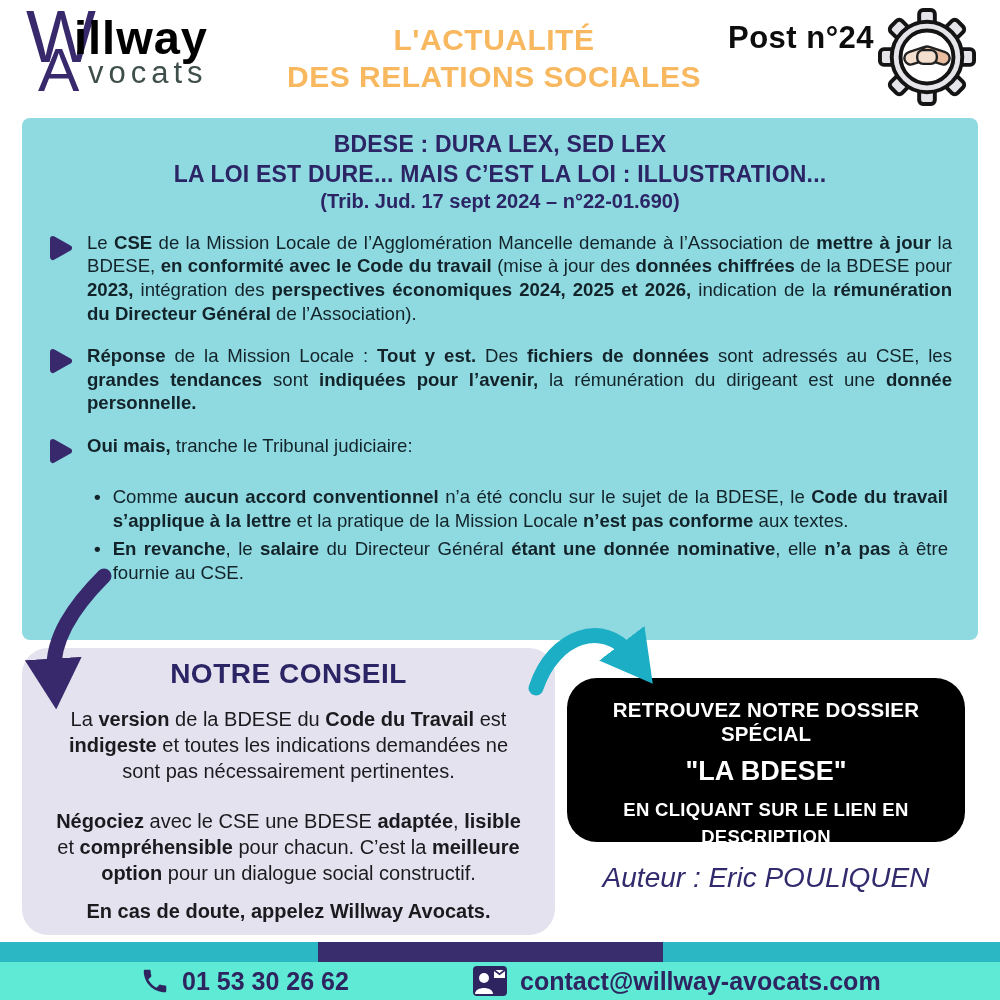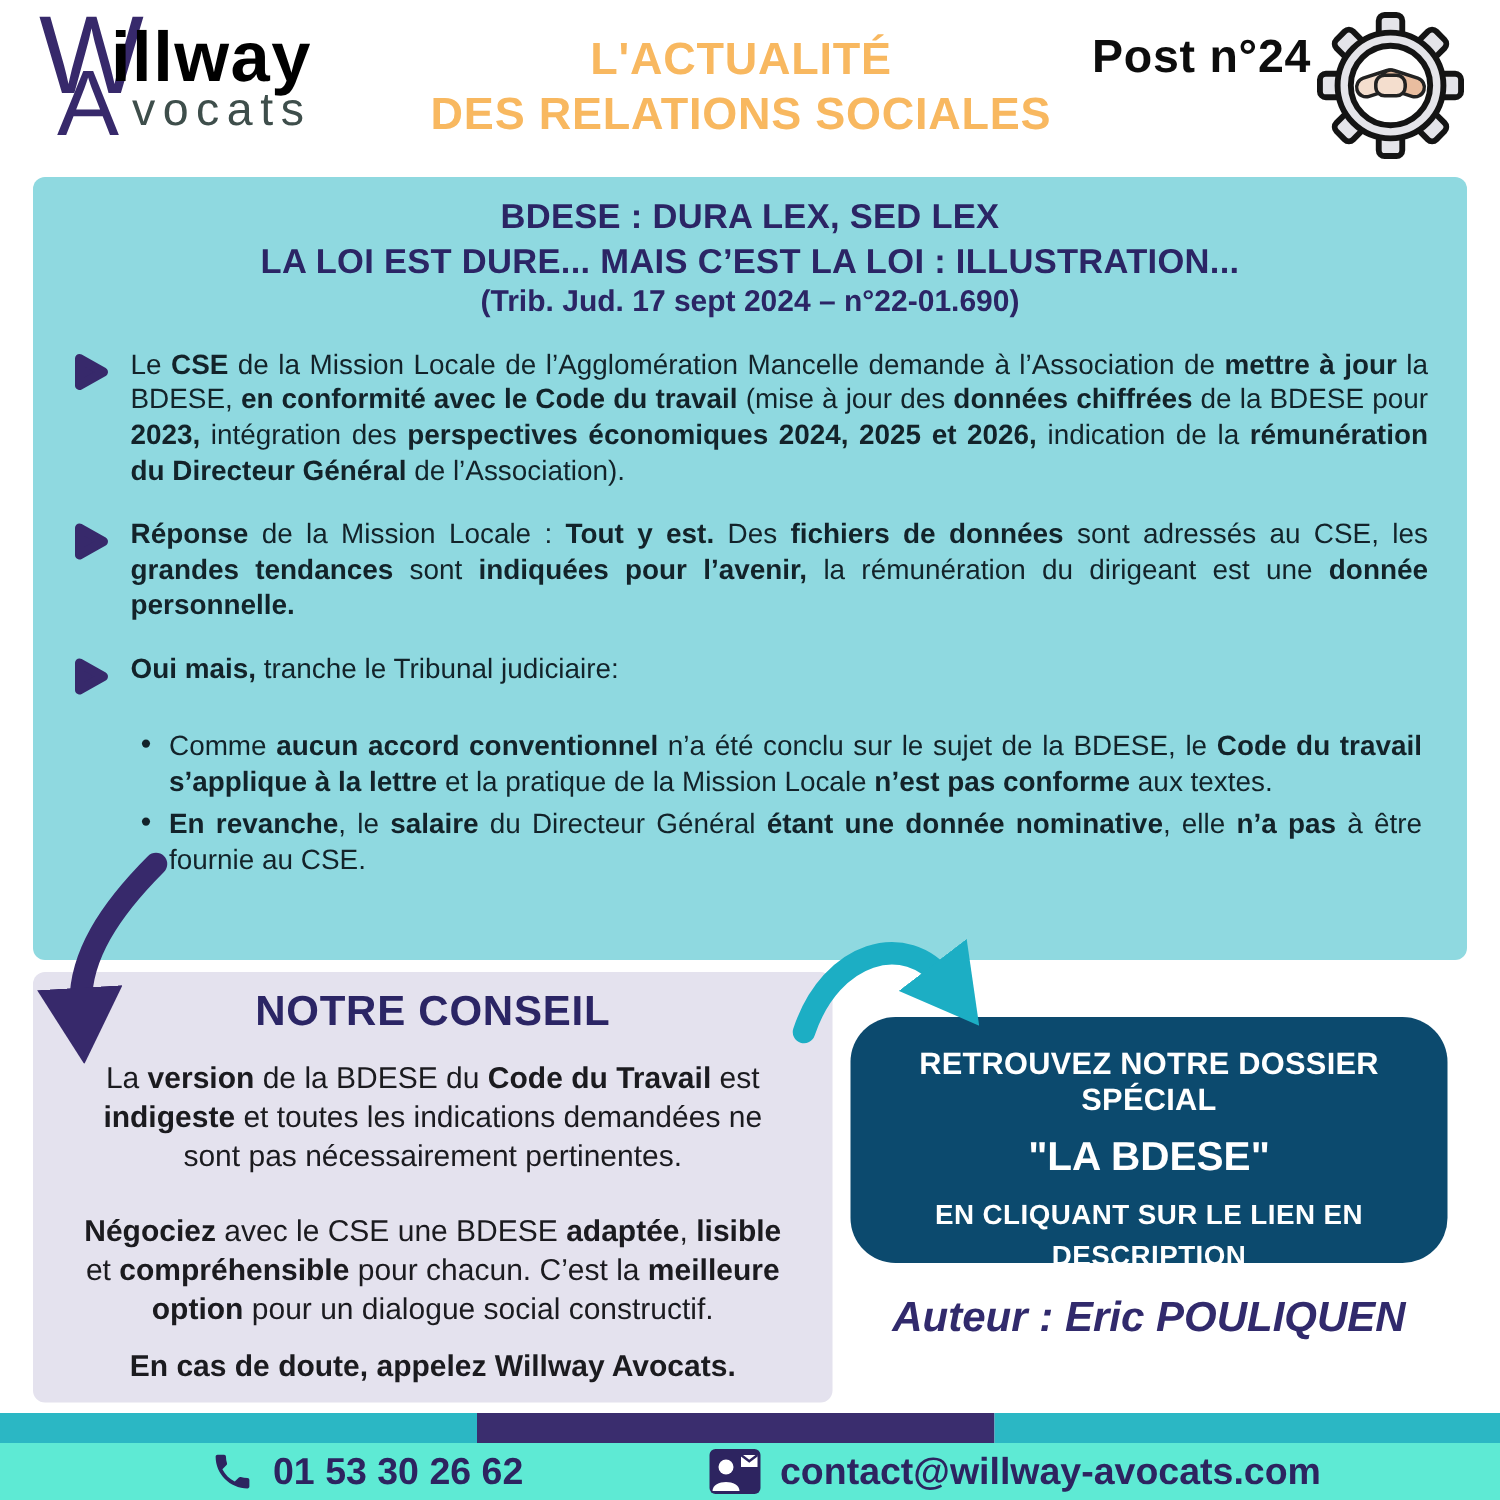--- a/index.html
+++ b/index.html
@@ -26,33 +26,33 @@
   .bullets { margin-top:18px; padding:0 10px; }
   .bullet { display:flex; gap:13px; margin-bottom:19px; }
   .tri { flex:0 0 auto; margin-top:3px; }
   .btext { font-size:18.6px; line-height:1.27; color:#13232A; text-align:justify; }
   .b { font-weight:700; }
   .subs { margin:20px 4px 0 46px; }
   .sub { display:flex; gap:12px; margin-bottom:5px; }
   .dot { font-size:19px; font-weight:700; color:#13232A; line-height:1.25; }
   
   .advice-card { position:absolute; left:22px; top:648px; width:533px; height:287px;
-    background:#E4E2EE; border-radius:8px; box-sizing:border-box; padding:10px 26px 20px; overflow:hidden; }
+    background:#E4E2EE; border-radius:26px; box-sizing:border-box; padding:10px 26px 20px; overflow:hidden; }
   .advice-title { text-align:center; color:#2B2565; font-weight:800; font-size:28px; letter-spacing:0.5px; }
   .advice-p { text-align:center; font-size:20px; line-height:1.3; color:#1b1b1f; margin-top:16px; }
   .advice-p.last { font-weight:700; margin-top:12px; }
   
   .cta-card { position:absolute; left:567px; top:678px; width:398px; height:164px;
-    background:#0c4a6e; border-radius:30px; box-sizing:border-box; padding:20px 24px; text-align:center; color:#ffffff; cursor:pointer; }
+    background:#000000; border-radius:30px; box-sizing:border-box; padding:20px 24px; text-align:center; color:#ffffff; cursor:pointer; }
   .cta-l1 { font-size:20.5px; font-weight:800; letter-spacing:0.2px; }
   .cta-l2 { font-size:27px; font-weight:800; margin-top:10px; }
   .cta-l3 { font-size:18.5px; font-weight:800; margin-top:10px; line-height:1.45; letter-spacing:0.3px; }
   
   .author { position:absolute; left:567px; top:862px; width:398px; text-align:center;
-    font-size:28px; font-style:italic; font-weight:700; color:#312A6C; }
+    font-size:28px; font-style:italic; font-weight:400; color:#312A6C; }
   
   .stripe { position:absolute; left:0; top:942px; width:1000px; height:20px; display:flex; }
   .stripe .s1 { width:318px; background:#2BB7C4; }
   .stripe .s2 { width:345px; background:#3A2D6E; }
   .stripe .s3 { flex:1; background:#2BB7C4; }
   .footer-bar { position:absolute; left:0; top:962px; width:1000px; height:38px; background:#5eead4; }
   .contact { position:absolute; top:0; height:38px; display:flex; align-items:center; gap:12px;
     color:#2D2460; font-weight:800; font-size:25px; cursor:pointer; }
   .contact.phone { left:140px; }
   .contact.mail { left:472px; }

